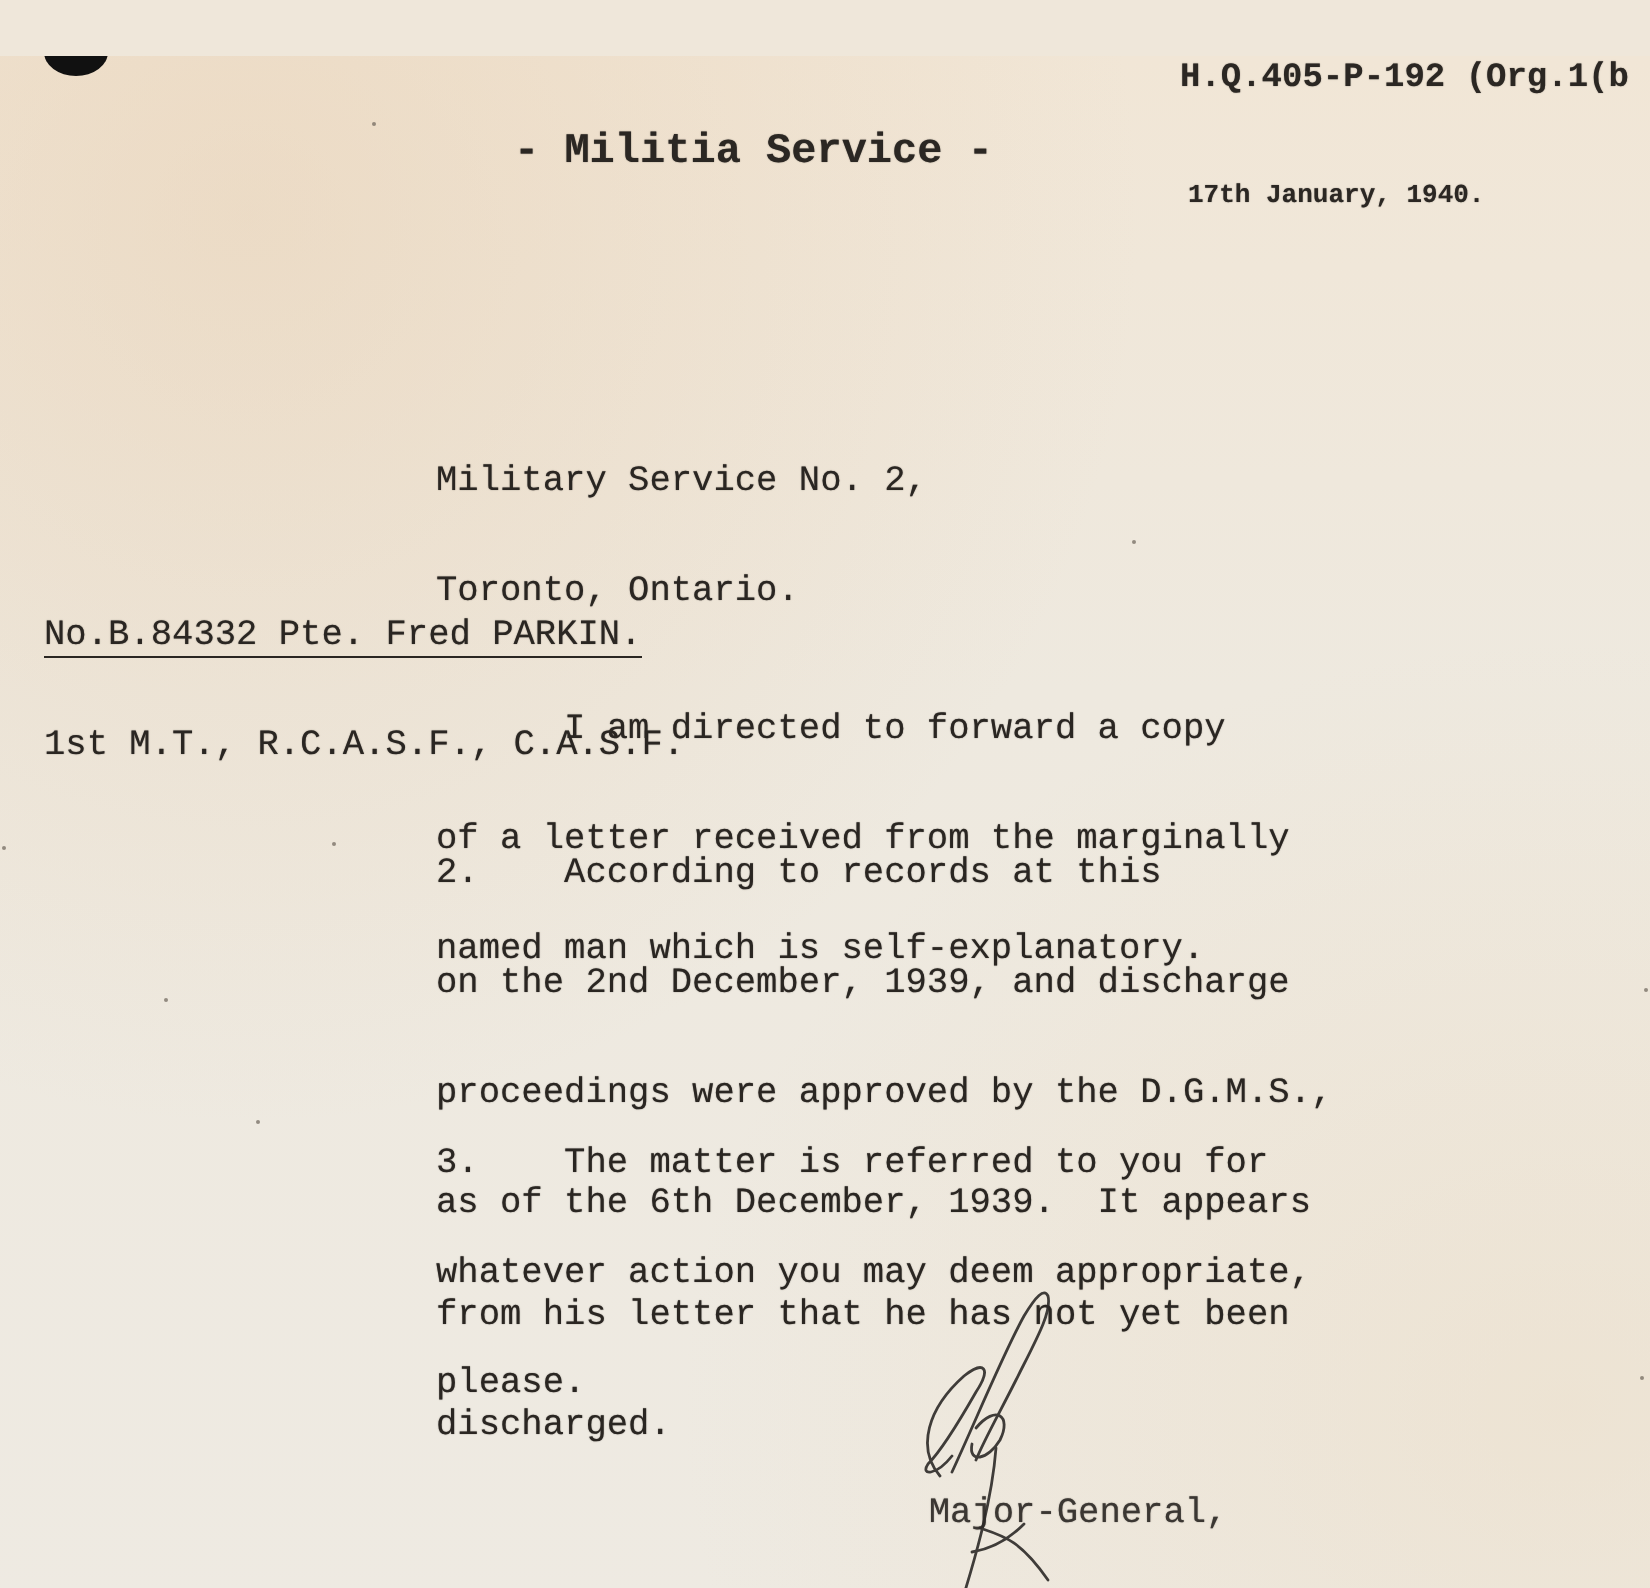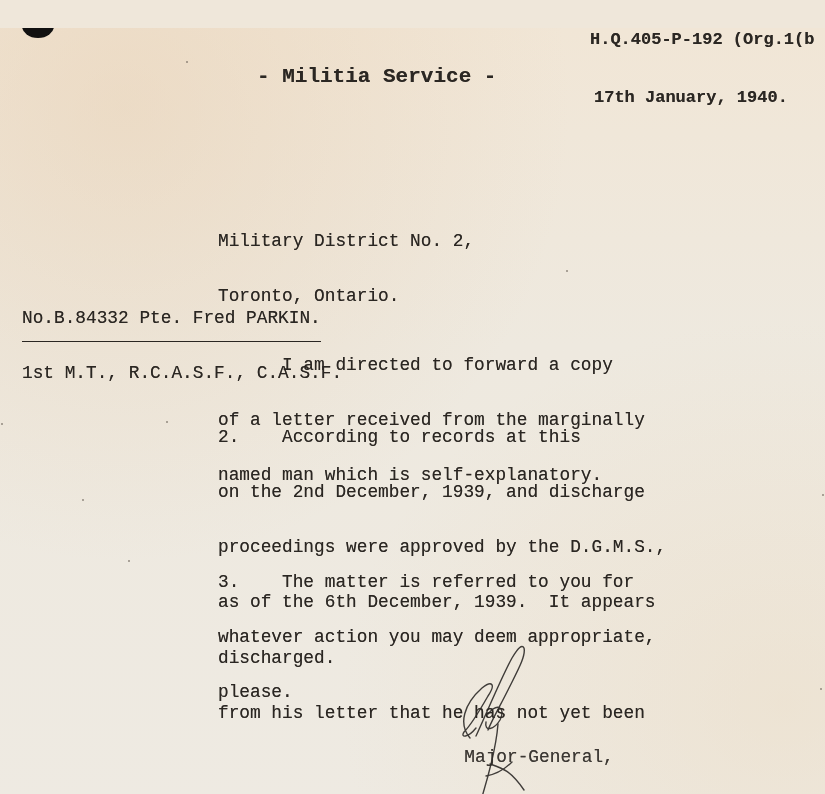--- a/index.html
+++ b/index.html
@@ -54,21 +54,21 @@
   .tw.bold {
     font-weight: bold;
     color: #2b2723;
   }
   .tw.faint {
     color: #3b3733;
   }
   .line { display: block; height: 18.4px; }
   .underlined {
     border-bottom: 1.6px solid #2a2622;
-    padding-bottom: 13px;
+    padding-bottom: 0px;
   }
   .signature {
     position: absolute;
     left: 440px;
     top: 612px;
     width: 130px;
     height: 182px;
     pointer-events: none;
   }
 </style>
@@ -85,45 +85,45 @@
   <div class="speck" style="left:128px;top:532px"></div>
   <div class="speck" style="left:166px;top:393px"></div>
   <div class="speck" style="left:566px;top:242px"></div>
   <div class="speck" style="left:822px;top:466px"></div>
   <div class="speck" style="left:820px;top:660px"></div>
 
   <div class="tw bold" style="left:590px;top:3px;font-size:17px">H.Q.405-P-192 (Org.1(b</div>
 
   <div class="tw bold" style="left:257px;top:40px;font-size:21px">- Militia Service -</div>
 
-  <div class="tw bold" style="left:594px;top:61px;font-size:17px">17th January, 1940.</div>
+  <div class="tw bold" style="left:594px;top:61px;font-size:13px">17th January, 1940.</div>
 
   <div class="tw" style="left:218px;top:167px">
-    <span class="line">Military District No. 2,</span>
+    <span class="line">Military Service No. 2,</span>
     <span class="line">Toronto, Ontario.</span>
   </div>
 
   <div class="tw" style="left:22px;top:244px">
     <span class="line"><span class="underlined">No.B.84332 Pte. Fred PARKIN.</span></span>
     <span class="line">1st M.T., R.C.A.S.F., C.A.S.F.</span>
   </div>
 
   <div class="tw" style="left:218px;top:291px">
     <span class="line">      I am directed to forward a copy</span>
     <span class="line">of a letter received from the marginally</span>
     <span class="line">named man which is self-explanatory.</span>
   </div>
 
   <div class="tw" style="left:218px;top:363px">
     <span class="line">2.    According to records at this</span>
     <span class="line">on the 2nd December, 1939, and discharge</span>
     <span class="line">proceedings were approved by the D.G.M.S.,</span>
     <span class="line">as of the 6th December, 1939.  It appears</span>
+    <span class="line">from his letter that he has not yet been</span>
     <span class="line">discharged.</span>
-    <span class="line">from his letter that he has not yet been</span>
   </div>
 
   <div class="tw" style="left:218px;top:508px">
     <span class="line">3.    The matter is referred to you for</span>
     <span class="line">whatever action you may deem appropriate,</span>
     <span class="line">please.</span>
   </div>
 
   <div class="tw faint" style="left:443px;top:683px">
     <span class="line">  Major-General,</span>

